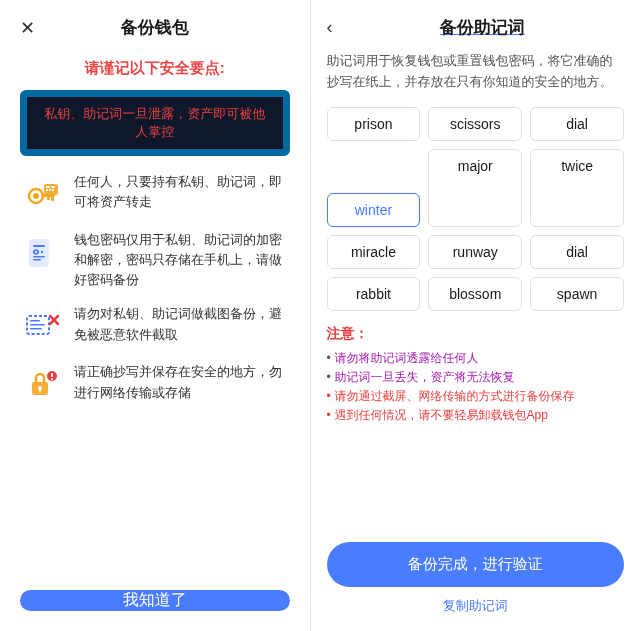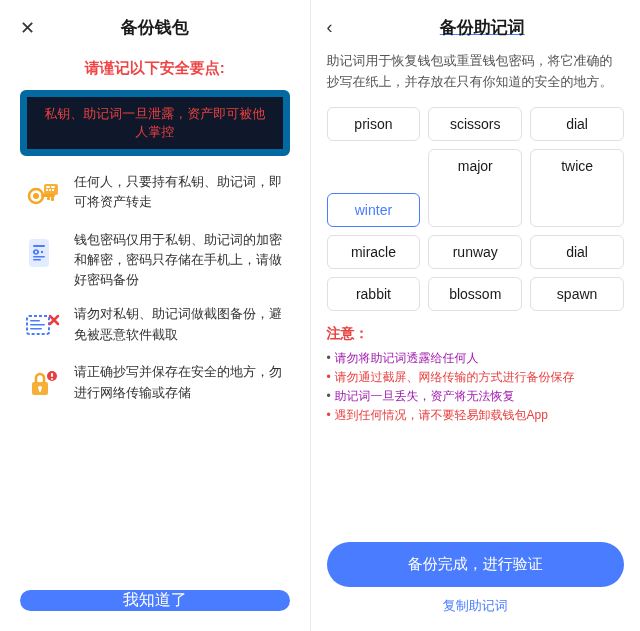--- a/index.html
+++ b/index.html
@@ -329,21 +329,21 @@
       <div class="word-cell">dial</div>
       <div class="word-cell">rabbit</div>
       <div class="word-cell">blossom</div>
       <div class="word-cell">spawn</div>
     </div>
 
   <div class="notice-section">
     <div class="notice-title">注意：</div>
     <div id="notices-container">
         <div class="notice-item">请勿将助记词透露给任何人</div>
+        <div class="notice-item">助记词一旦丢失，资产将无法恢复</div>
         <div class="notice-item red">请勿通过截屏、网络传输的方式进行备份保存</div>
-        <div class="notice-item">助记词一旦丢失，资产将无法恢复</div>
         <div class="notice-item red">遇到任何情况，请不要轻易卸载钱包App</div>
       </div>
   </div>
 
   <button class="backup-btn">备份完成，进行验证</button>
   <div class="copy-btn">复制助记词</div>
 </div>
 
 </body></html>

